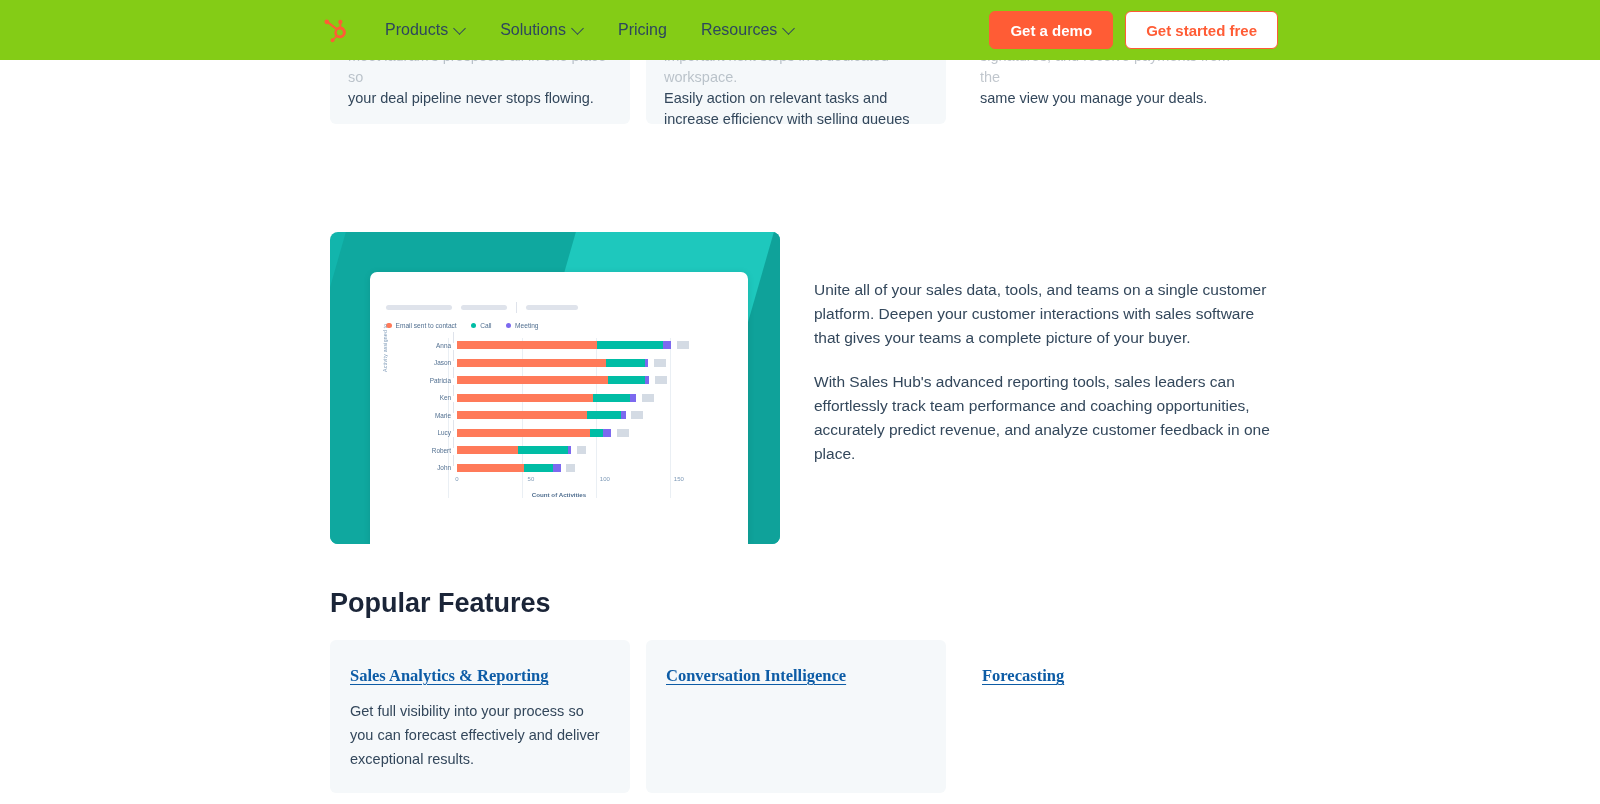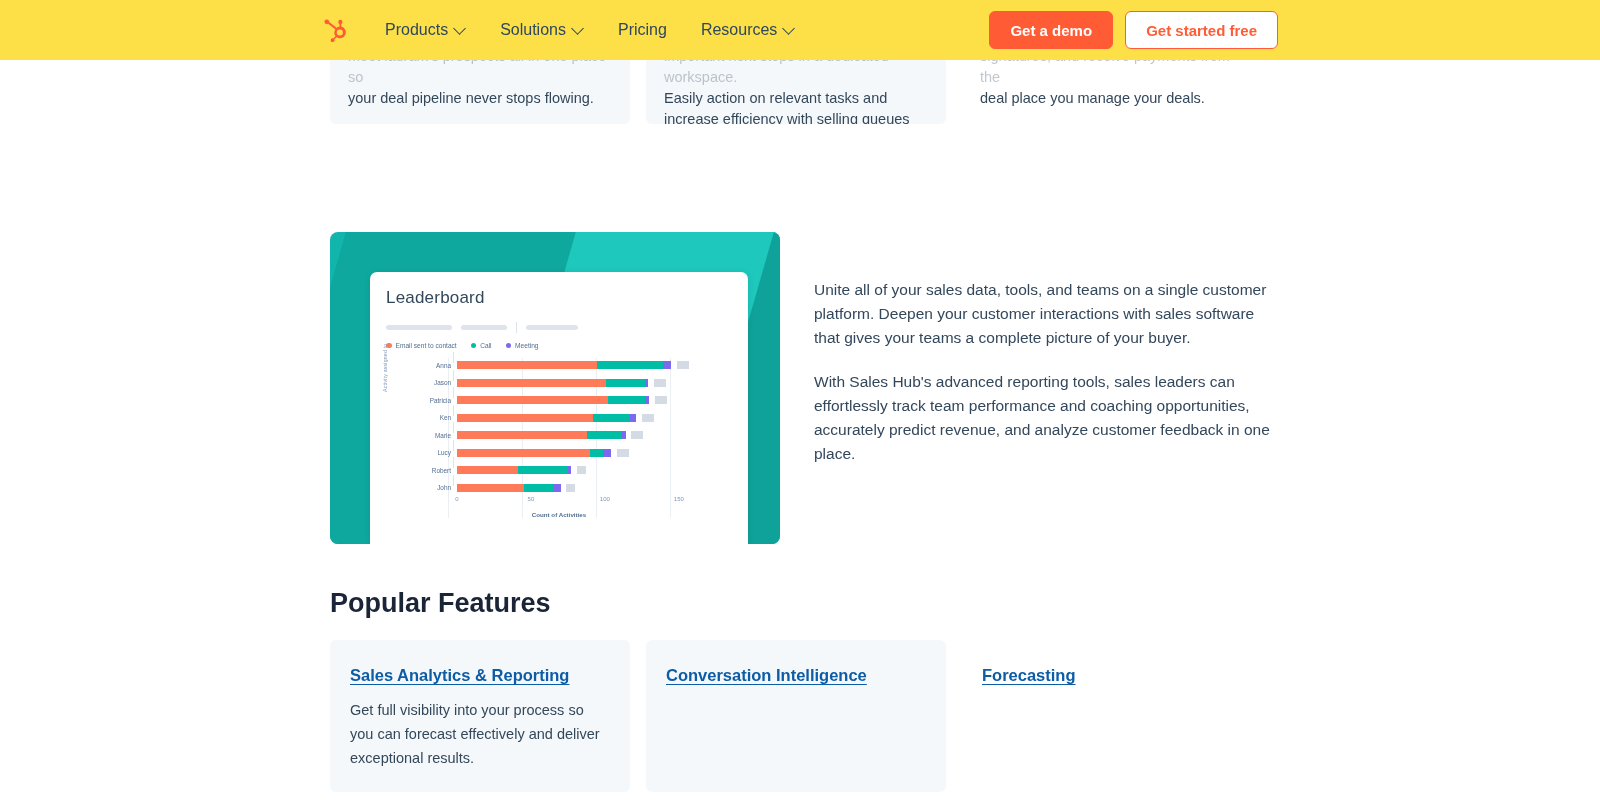--- a/index.html
+++ b/index.html
@@ -27,21 +27,21 @@
   .top-card.plain { background: #ffffff; }
   .top-card p {
     position: absolute; top: 46px; left: 18px; right: 18px;
     font-size: 14.5px; line-height: 21px; color: #33475b;
   }
   .top-card p .clipped { display: block; opacity: .30; }
 
   
   .nav {
     position: absolute; left: 0; top: 0; width: 1600px; height: 60px;
-    background: #fde047; z-index: 40;
+    background: #84cc16; z-index: 40;
     display: flex; align-items: center;
   }
   .nav-inner {
     position: absolute; left: 322px; top: 0; height: 60px;
     display: flex; align-items: center; gap: 0;
   }
   .logo-wrap { width: 40px; height: 34px; display: flex; align-items: center; }
   .nav-links { display: flex; align-items: center; gap: 0; margin-left: 6px; }
   .nav-link {
     display: flex; align-items: center; gap: 7px;
@@ -154,21 +154,21 @@
   }
   .fcard {
     width: 300px; min-height: 145px;
     background: #f5f8fa; border-radius: 6px;
     padding: 26px 20px 22px 20px;
   }
   .fcard.plain { background: #ffffff; }
   .fcard a {
     display: inline-block; font-size: 16.5px; font-weight: 700;
     color: #0d5ca6; text-decoration: underline; text-underline-offset: 3px;
-    margin-bottom: 13px; cursor: pointer;
+    margin-bottom: 13px; cursor: pointer; font-family: Liberation Serif, serif;
   }
   .fcard p { font-size: 14.5px; line-height: 24px; color: #33475b; }
 </style>
 </head>
 <body>
 
 <div class="page">
 
   <div class="top-cards">
     <div class="top-card">
@@ -179,21 +179,21 @@
     </div>
     <div class="top-card">
       <p>
         <span class="clipped">important next steps in a dedicated workspace.</span>
         <span>Easily action on relevant tasks and increase efficiency with selling queues and deal insights.</span>
       </p>
     </div>
     <div class="top-card plain">
       <p>
         <span class="clipped">signatures, and receive payments from the</span>
-        <span>deal place you manage your deals.</span>
+        <span>same view you manage your deals.</span>
       </p>
     </div>
   </div>
 
   <div class="nav">
     <div class="nav-inner">
       <div class="logo-wrap">
         <svg width="26" height="26" viewBox="0 0 26 26">
           <path d="M19.3 9.6V6.9a2.1 2.1 0 0 0 1.2-1.9v-.06a2.1 2.1 0 0 0-2.1-2.1h-.06a2.1 2.1 0 0 0-2.1 2.1V5a2.1 2.1 0 0 0 1.2 1.9v2.7a5.9 5.9 0 0 0-2.8 1.24L7.2 5.08a2.36 2.36 0 1 0-1.12 1.73l7.3 5.68a5.93 5.93 0 0 0 .09 6.69l-2.22 2.22a1.92 1.92 0 1 0 1.1 1.1l2.2-2.2a5.95 5.95 0 1 0 4.75-10.7z m-1.47 8.93a3.05 3.05 0 1 1 0-6.1 3.05 3.05 0 0 1 0 6.1z" fill="#ff5c35"></path>
         </svg>
@@ -223,21 +223,20 @@
   </div>
 
   <div class="hero">
 
     <div class="viz-panel">
       <div class="g1"></div>
       <div class="g2"></div>
       <div class="g3"></div>
 
       <div class="chart-card">
-        <div class="chart-title">Leaderboard</div>
 
         <div class="skel-row">
           <div class="skel" style="width:66px"></div>
           <div class="skel" style="width:46px"></div>
           <div class="skel-div"></div>
           <div class="skel" style="width:52px"></div>
         </div>
 
         <div class="legend">
           <div class="legend-item">

